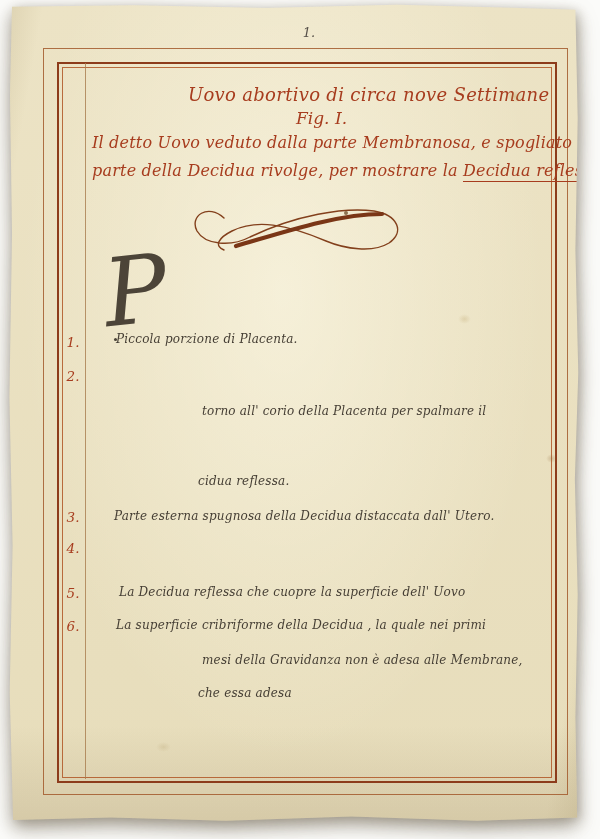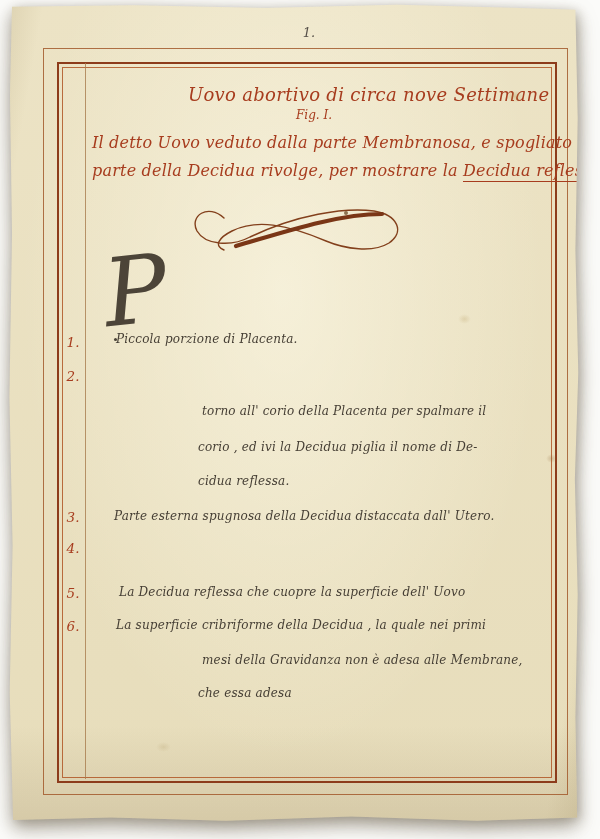--- a/index.html
+++ b/index.html
@@ -39,21 +39,21 @@
     position:absolute;inset:3px;border:1px solid #b25d2e;opacity:.9;
   }
   .margin-rule{
     position:absolute;left:77px;top:59px;width:1px;height:716px;
     background:#a87c4d;opacity:.8;
   }
   .red{color:#a73c1e;}
   .ink{color:#453e34;}
   .t{position:absolute;white-space:nowrap;font-style:italic;}
   .title{left:180px;top:80px;font-size:18px;letter-spacing:.3px;}
-  .figlabel{left:288px;top:104px;font-size:12px;}
+  .figlabel{left:288px;top:104px;font-size:17px;}
   .desc1{left:84px;top:129px;font-size:16px;letter-spacing:.2px;}
   .desc2{left:84px;top:157px;font-size:16px;letter-spacing:.2px;}
   .desc2 .ul{border-bottom:1.5px solid #a73c1e;padding-bottom:1px;}
   .flourish{position:absolute;left:178px;top:197px;}
   .dropcap{
     position:absolute;left:96px;top:240px;font-size:94px;line-height:1;
     font-style:italic;color:#4c4438;transform:rotate(-6deg);
     font-weight:400;
   }
   .num{position:absolute;left:54px;width:22px;text-align:center;
@@ -95,21 +95,20 @@
 
     <div class="t num" style="top:330px">1.</div>
     <div class="t num" style="top:364px">2.</div>
     <div class="t num" style="top:505px">3.</div>
     <div class="t num" style="top:536px">4.</div>
     <div class="t num" style="top:581px">5.</div>
     <div class="t num" style="top:614px">6.</div>
 
     <div class="t ink line" style="left:108px;top:328px">Piccola porzione di Placenta.</div>
     <div class="t ink line" style="left:194px;top:400px">torno all' corio della Placenta per spalmare il</div>
-    <div class="t ink line" style="left:190px;top:436px">corio , ed ivi la Decidua piglia il nome di De-</div>
     <div class="t ink line" style="left:190px;top:470px">cidua reflessa.</div>
     <div class="t ink line" style="left:106px;top:505px">Parte esterna spugnosa della Decidua distaccata dall' Utero.</div>
     <div class="t ink line" style="left:111px;top:581px">La Decidua reflessa che cuopre la superficie dell' Uovo</div>
     <div class="t ink line" style="left:108px;top:614px">La superficie cribriforme della Decidua , la quale nei primi</div>
     <div class="t ink line" style="left:194px;top:649px">mesi della Gravidanza non è adesa alle Membrane,</div>
     <div class="t ink line" style="left:190px;top:682px">che essa adesa</div>
 
     <div class="stain s1"></div>
     <div class="stain s2"></div>
     <div class="stain s3"></div>

